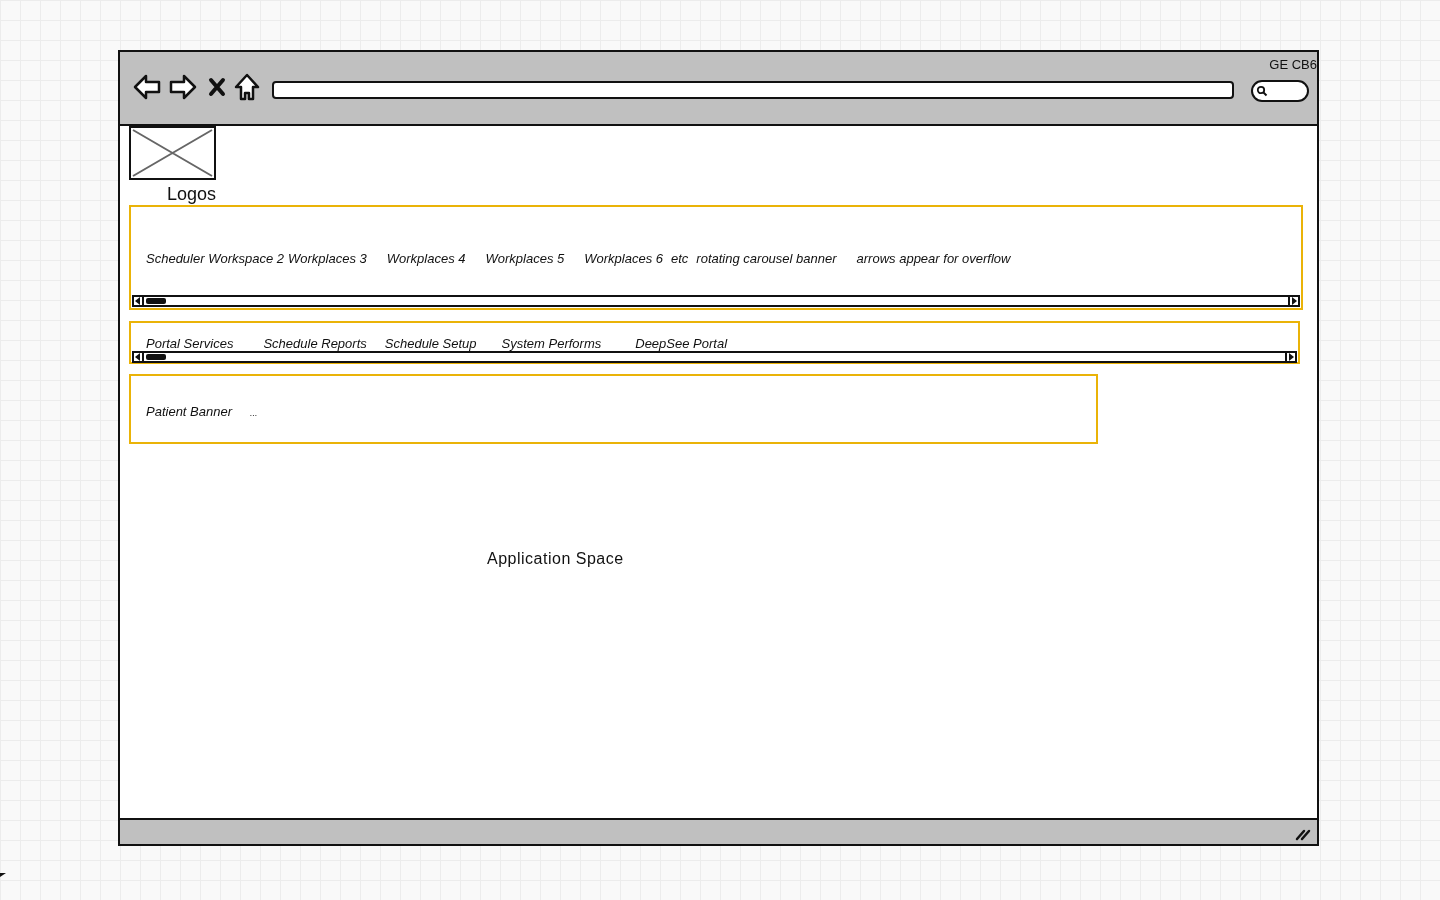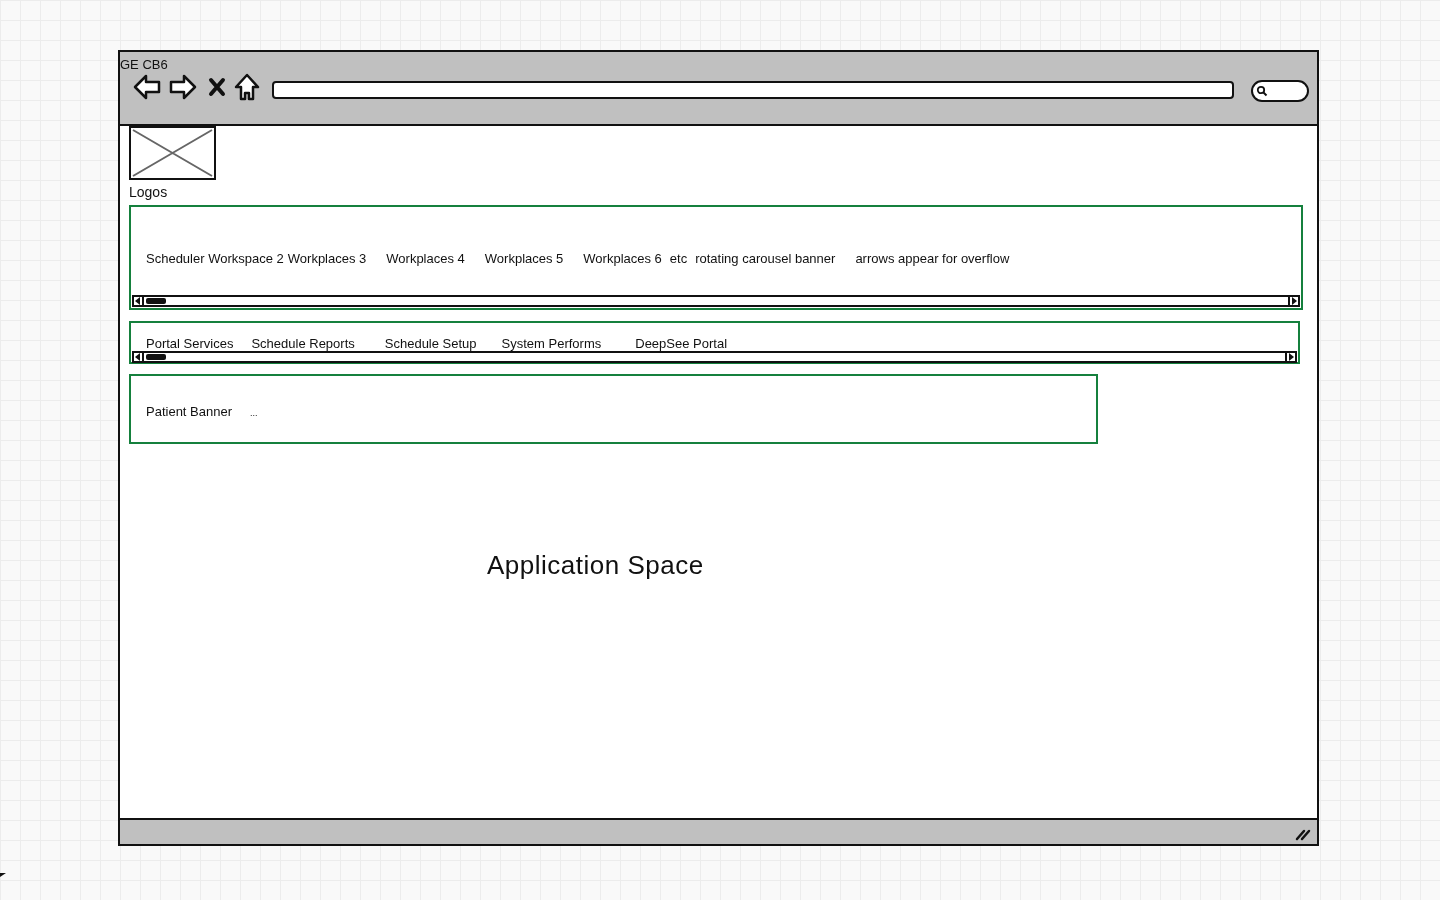--- a/index.html
+++ b/index.html
@@ -16,40 +16,40 @@
     }
     .window {
       position: absolute; left: 118px; top: 50px; width: 1201px; height: 796px;
       border: 2px solid #111; background: #fff; box-sizing: border-box;
     }
     .titlebar {
       position: absolute; left: 0; top: 0; right: 0; height: 72px;
       background: #c0c0c0; border-bottom: 2px solid #111;
     }
     .title {
-      position: absolute; left: 0; right: 0; top: 5px; text-align: left;
+      position: absolute; left: 0; right: 0; top: 5px; text-align: right;
       font-size: 13px; color: #111;
     }
     .navicon { position: absolute; top: 20px; width: 30px; height: 30px; cursor: pointer; }
     .urlbar {
       position: absolute; left: 152px; top: 29px; width: 962px; height: 18px;
       background: #fff; border: 2px solid #111; border-radius: 4px; box-sizing: border-box;
     }
     .searchbox {
       position: absolute; left: 1131px; top: 28px; width: 58px; height: 22px;
       background: #fff; border: 2px solid #111; border-radius: 12px; box-sizing: border-box;
     }
     .searchbox svg { position: absolute; left: 3px; top: 3px; }
     .logo {
       position: absolute; left: 9px; top: 74px; width: 87px; height: 54px;
       border: 2px solid #111; box-sizing: border-box; background: #fff;
     }
-    .logo-label { position: absolute; left: 9px; top: 132px; width: 87px; text-align: left; font-size: 14px; }
+    .logo-label { position: absolute; left: 9px; top: 132px; width: 87px; text-align: right; font-size: 18px; }
     .panel {
-      position: absolute; border: 2px solid #15803d; box-sizing: border-box; background: #fff;
+      position: absolute; border: 2px solid #eab308; box-sizing: border-box; background: #fff; font-style: italic;
     }
     .items { position: absolute; left: 15px; white-space: nowrap; font-size: 13px; }
     .items span { margin-right: 16px; cursor: pointer; }
     .hscroll {
       position: absolute; left: 1px; right: 1px; height: 12px;
       border: 2px solid #111; box-sizing: border-box; background: #fff;
     }
     .hscroll .arrow-l, .hscroll .arrow-r {
       position: absolute; top: 0; width: 10px; height: 8px; box-sizing: border-box; cursor: pointer;
     }
@@ -61,21 +61,21 @@
     }
     .arrow-r::after {
       content: ""; position: absolute; right: 1px; top: 0; border-top: 4px solid transparent;
       border-bottom: 4px solid transparent; border-left: 5px solid #111;
     }
     .thumb {
       position: absolute; left: 12px; top: 1px; width: 20px; height: 6px; background: #111;
       border-radius: 2px; cursor: grab;
     }
     .app-space {
-      position: absolute; left: 367px; top: 498px; font-size: 26px; letter-spacing: 0.5px;
+      position: absolute; left: 367px; top: 498px; font-size: 16px; letter-spacing: 0.5px;
     }
     .statusbar {
       position: absolute; left: 0; right: 0; bottom: 0; height: 24px;
       background: #c0c0c0; border-top: 2px solid #111;
     }
     .grip { position: absolute; right: 6px; bottom: 3px; }
     .corner-mark {
       position: absolute; left: 0; top: 873px; width: 0; height: 0;
       border-top: 4px solid #111; border-right: 6px solid transparent;
     }
@@ -123,21 +123,21 @@
     </div>
     <div class="hscroll" style="bottom:1px;">
       <div class="arrow-l"></div>
       <div class="thumb"></div>
       <div class="arrow-r"></div>
     </div>
   </div>
 
   <div class="panel" style="left:9px; top:269px; width:1171px; height:43px;">
     <div class="items" style="top:13px;">
-      <span>Portal Services</span><span style="margin-left:2px">Schedule Reports</span><span style="margin-left:14px">Schedule Setup</span><span style="margin-left:9px">System Performs</span><span style="margin-left:18px">DeepSee Portal</span>
+      <span>Portal Services</span><span style="margin-left:14px">Schedule Reports</span><span style="margin-left:2px">Schedule Setup</span><span style="margin-left:9px">System Performs</span><span style="margin-left:18px">DeepSee Portal</span>
     </div>
     <div class="hscroll" style="bottom:-1px;">
       <div class="arrow-l"></div>
       <div class="thumb"></div>
       <div class="arrow-r"></div>
     </div>
   </div>
 
   <div class="panel" style="left:9px; top:322px; width:969px; height:70px;">
     <div class="items" style="top:28px;">

